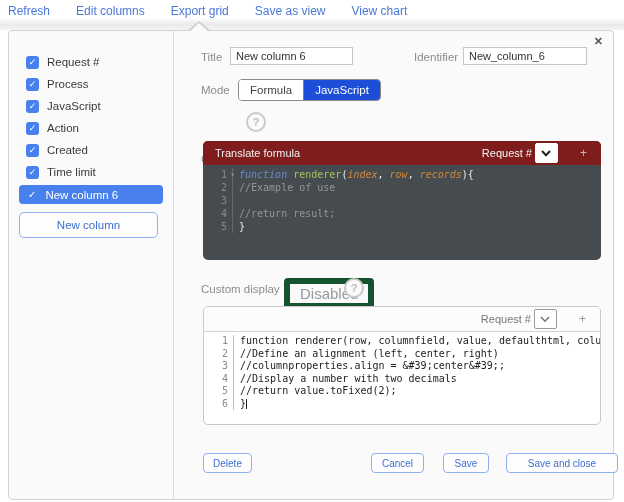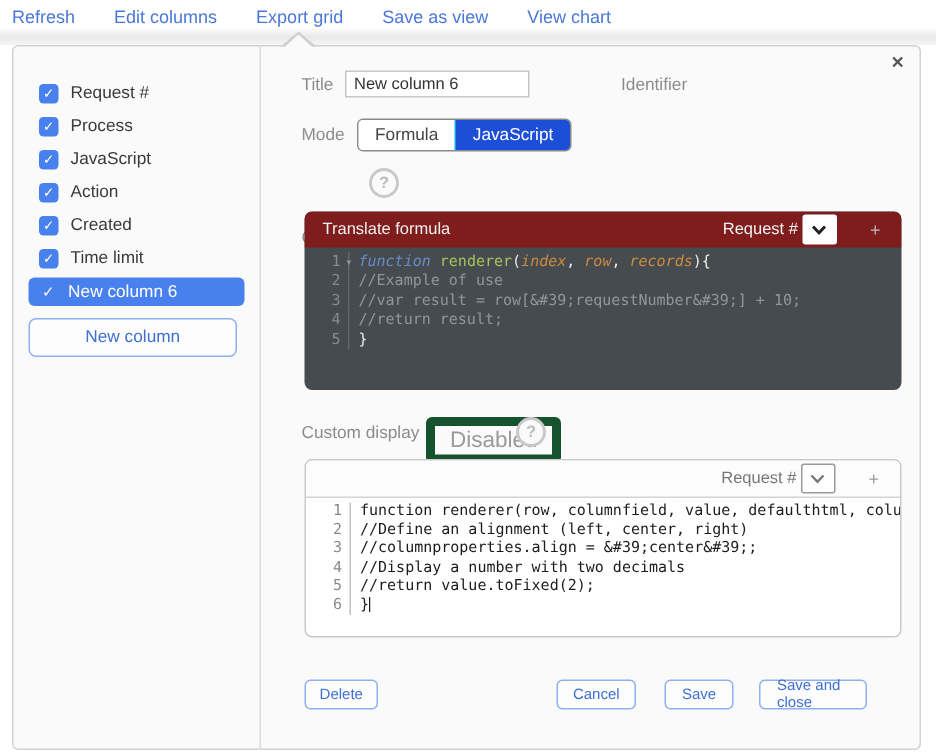--- a/index.html
+++ b/index.html
@@ -139,20 +139,21 @@
             <span class="sel-check">✓</span>
             <span class="side-label">New column 6</span>
           </div>
         </div>
       <div class="new-col-btn">New column</div>
     </div>
 
     <span class="flabel" style="left:192px;top:20px;">Title</span>
     <input class="tinput" style="left: 221px; top: 16px; width: 123px;" value="New column 6">
     <span class="flabel" style="left:405px;top:20px;">Identifier</span>
+    <input class="tinput" style="left: 454px; top: 16px; width: 124px;" value="New_column_6">
 
     <span class="flabel" style="left:192px;top:53px;">Mode</span>
     <div class="mode-toggle">
       <span class="mode-seg light">Formula</span>
       <span class="mode-seg dark">JavaScript</span>
     </div>
 
     <span class="flabel" style="left:192px;top:86px;margin-top:36px;">Compute</span>
     <span class="help-circle" style="left:237px;top:81px;">?</span>
 
@@ -165,21 +166,21 @@
             <svg width="10" height="7" viewBox="0 0 10 7">
                 <path d="M1 1 L5 5.2 L9 1" stroke="#222" stroke-width="2" fill="none"></path>
               </svg>
           </span>
           <span class="plus-btn">+</span>
         </span>
       </div>
       <div class="ed-body" id="compute-lines">
           <div class="code-line"><span class="gutter">1<span class="fold">▾</span></span><span class="code-text"><span class="tk-kw">function</span><span> </span><span class="tk-fn">renderer</span><span>(</span><span class="tk-arg">index</span><span>, </span><span class="tk-arg">row</span><span>, </span><span class="tk-arg">records</span><span>){</span></span></div>
           <div class="code-line"><span class="gutter">2</span><span class="code-text"><span class="tk-cm">//Example of use</span></span></div>
-          <div class="code-line"><span class="gutter">3</span><span class="code-text"><span class="tk-cm">//var result = row[&amp;#39;requestNumber&amp;#39;] + 10;</span></span></div>
+          <div class="code-line"><span class="gutter">3</span></div>
           <div class="code-line"><span class="gutter">4</span><span class="code-text"><span class="tk-cm">//return result;</span></span></div>
           <div class="code-line"><span class="gutter">5</span><span class="code-text"><span>}</span></span></div>
         </div>
     </div>
 
     <span class="flabel" style="left:192px;top:252px;">Custom display</span>
     <div class="disabled-btn">Disabled</div>
     <span class="help-circle" style="left:335px;top:247px;">?</span>
 
     <div class="editor light">
@@ -200,15 +201,15 @@
           <div class="code-line"><span class="gutter">3</span><span class="code-text"><span>//columnproperties.align = &amp;#39;center&amp;#39;;</span></span></div>
           <div class="code-line"><span class="gutter">4</span><span class="code-text"><span>//Display a number with two decimals</span></span></div>
           <div class="code-line"><span class="gutter">5</span><span class="code-text"><span>//return value.toFixed(2);</span></span></div>
           <div class="code-line"><span class="gutter">6</span><span class="code-text"><span>}</span><span class="caret"></span></span></div>
         </div>
     </div>
 
     <div class="foot-btn" style="left:194px;width:49px;">Delete</div>
     <div class="foot-btn" style="left:362px;width:53px;">Cancel</div>
     <div class="foot-btn" style="left:434px;width:46px;">Save</div>
-    <div class="foot-btn" style="left:497px;width:72px;">Save and close</div>
+    <div class="foot-btn" style="left:497px;width:112px;">Save and close</div>
   </div>
 </div>
 
 </body></html>

